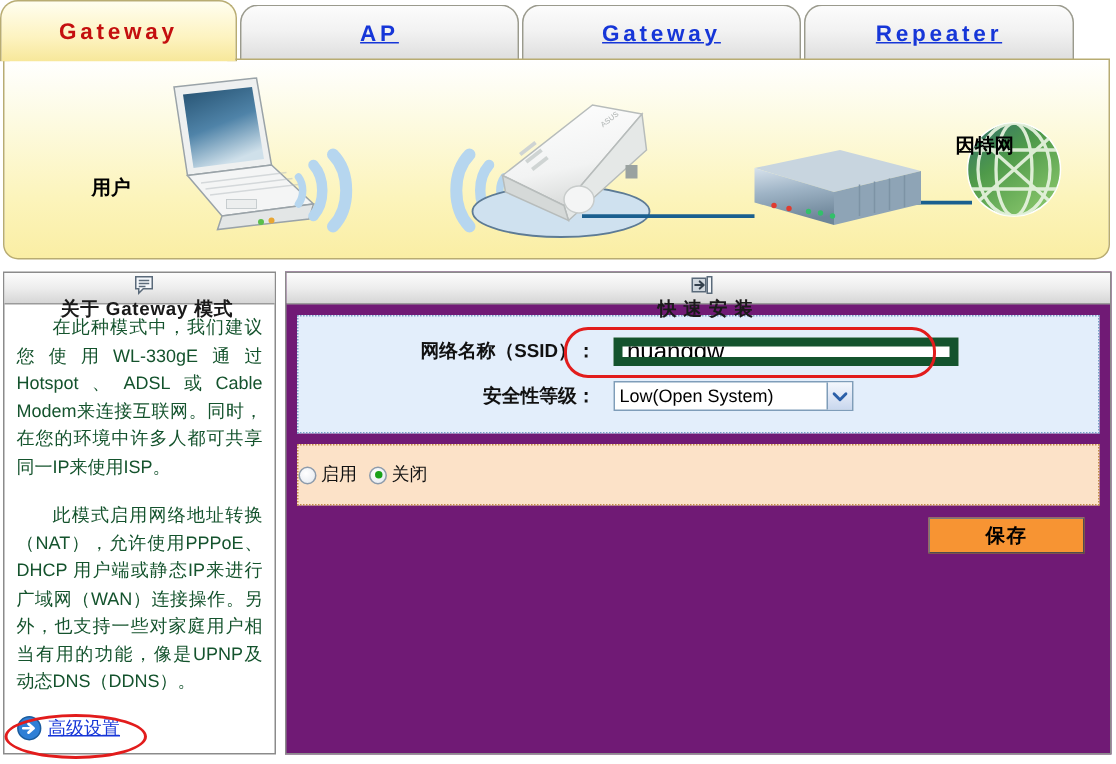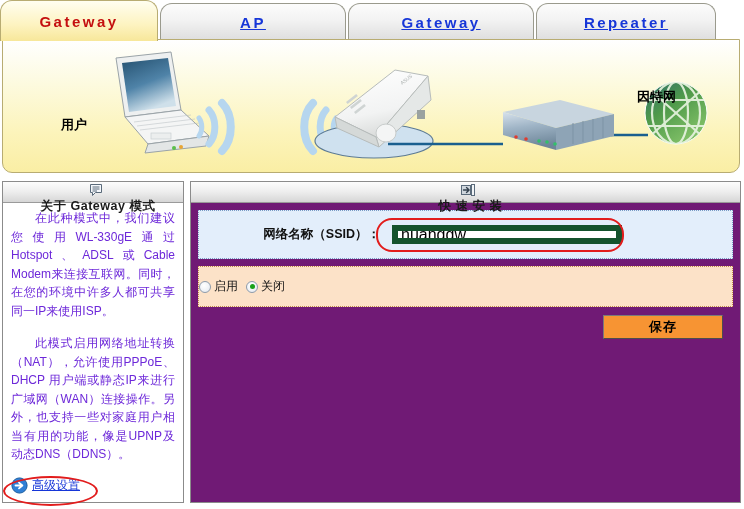--- a/index.html
+++ b/index.html
@@ -123,21 +123,21 @@
     color: #1a1a1a;
     margin-left: 5px;
     letter-spacing: 0.5px;
     white-space: nowrap;
   }
   .hdr-icon { width: 16px; height: 16px; display: block; }
 
   .left-body {
     padding: 6px 8px 4px 8px;
     font-size: 12px;
-    color: #6d28d9;
+    color: #14532d;
     line-height: 18.5px;
   }
   .left-para {
     margin: 0 0 14px 0;
     text-indent: 24px;
     text-align: justify;
   }
 
   .adv-link-wrap {
     position: absolute;
@@ -163,21 +163,21 @@
     pointer-events: none;
   }
 
   
   .form-area {
     padding: 7px 7px 0 7px;
   }
   .fs-blue {
     background: #e3eefb;
     border: 1px dotted #7a9cc6;
-    padding: 14px 0 14px 0;
+    padding: 14px 0 14px 17px;
   }
   .fs-orange {
     background: #fce2c8;
     border: 1px dotted #c08a4a;
     padding: 11px 0 11px 0;
     margin-top: 7px;
   }
   .field-row {
     display: flex;
     align-items: center;
@@ -284,21 +284,21 @@
     color: #111;
     white-space: nowrap;
   }
 
   .save-row {
     display: flex;
     justify-content: flex-end;
     padding: 8px 10px 0 0;
   }
   .save-btn {
-    width: 120px;
+    width: 104px;
     height: 24px;
     background: #f79433;
     border: 1px solid #7a7a7a;
     border-right-color: #4d4d4d;
     border-bottom-color: #4d4d4d;
     color: #000000;
     font-size: 13px;
     font-weight: bold;
     font-family: "Liberation Sans", sans-serif;
     cursor: pointer;
@@ -485,20 +485,31 @@
       <span class="panel-title">快 速 安 装</span>
     </div>
 
     <div class="form-area">
 
       <div class="fs-blue">
         <div class="field-row">
           <div class="field-label">网络名称（SSID）：</div>
           <input class="ssid-input" type="text" value="huangqw" style="">
         </div>
+        <div class="field-row">
+          <div class="field-label">安全性等级：</div>
+          <div class="sec-select">
+            <span class="sel-val">Low(Open System)</span>
+            <span class="sel-arrow">
+              <svg width="10" height="7" viewBox="0 0 10 7">
+                  <path d="M1 1.5 L5 5.5 L9 1.5" fill="none" stroke="#2b5fa8" stroke-width="2" stroke-linecap="round" stroke-linejoin="round"></path>
+                </svg>
+            </span>
+          </div>
+        </div>
       </div>
 
       <div class="fs-orange">
         <div class="field-row">
           <div class="radio-group">
             <div class="radio-item">
               <span class="radio-dot"></span>
               <span class="radio-label">启用</span>
             </div>
             <div class="radio-item">

